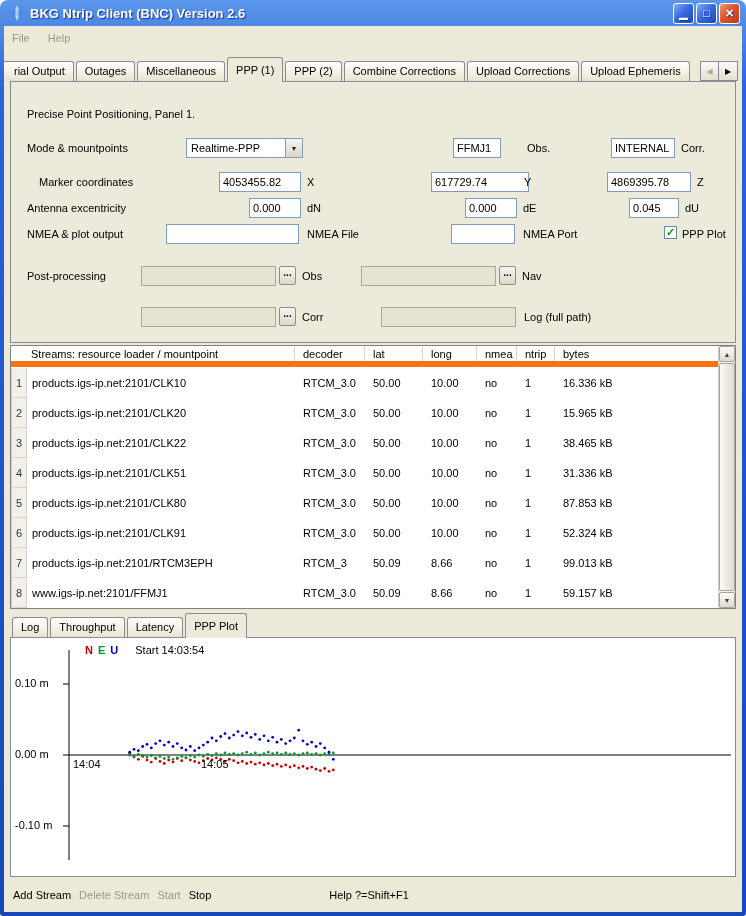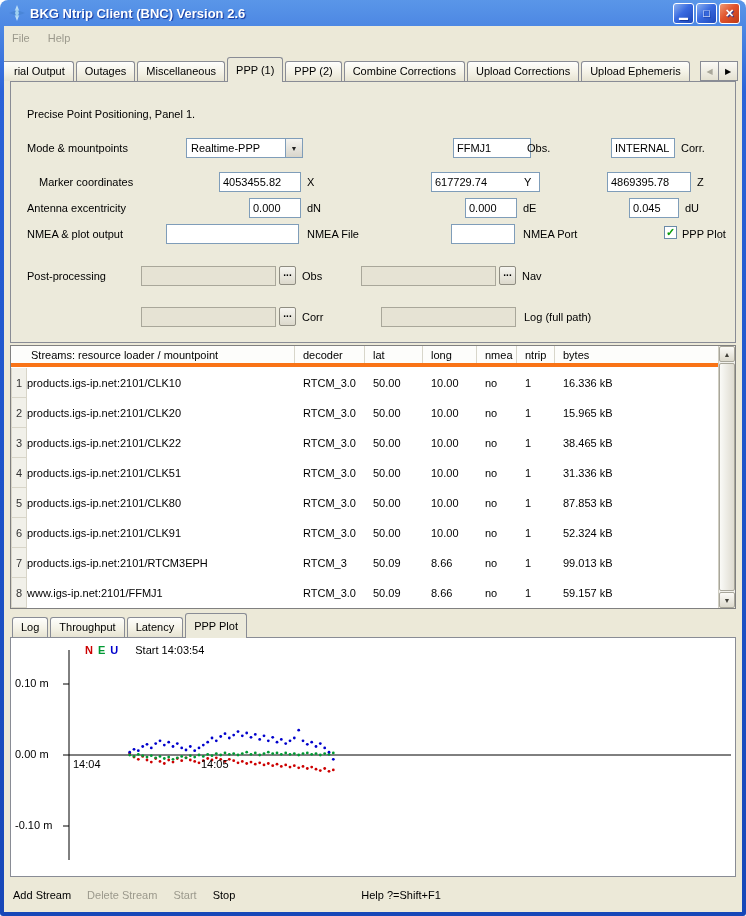--- a/index.html
+++ b/index.html
@@ -49,52 +49,52 @@
   .combo .carw { width:17px; height:18px; border-left:1px solid #7f9db9; background:linear-gradient(180deg,#f5f4f0,#d8d5cb);
     display:flex; align-items:center; justify-content:center; font-size:7px; color:#222; }
   .dots { position:absolute; width:17px; height:19px; border:1px solid #8f8d82; border-radius:2px;
     background:linear-gradient(180deg,#f6f5f0,#dcd9cc); display:flex; align-items:flex-start; justify-content:center;
     font-weight:bold; font-size:10px; line-height:11px; }
   .chk { position:absolute; width:13px; height:13px; border:1px solid #6a8aa8; background:#fff;
     display:flex; align-items:center; justify-content:center; color:#0a9c0a; font-weight:bold; font-size:11px; line-height:11px; }
 
   
   .streams { height:264px; margin:2px 6px 0; border:1px solid #808080; background:#fff; position:relative; overflow:hidden; }
-  .thead { height:21px; display:flex; border-bottom:4px solid #f97316; background:#fdfdfb; align-items:center; }
+  .thead { height:21px; display:flex; border-bottom:6px solid #f97316; background:#fdfdfb; align-items:center; }
   .thead .hc { height:100%; display:flex; align-items:center; padding-left:8px; border-right:1px solid #d8d6ca; white-space:nowrap; overflow:hidden; }
   .hc.corner { width:16px; padding:0; border-right:none; }
   .hc.mount { width:268px; padding-left:4px; }
   .hc.dec { width:70px; } .hc.lat { width:58px; } .hc.lng { width:54px; }
   .hc.nme { width:40px; } .hc.ntr { width:38px; } .hc.byt { flex:1; border-right:none; }
   .tbody { position:absolute; top:22px; left:0; right:17px; bottom:0; }
   .srow { height:30px; display:flex; align-items:stretch; }
   .cell { display:flex; align-items:center; white-space:nowrap; overflow:hidden; }
   .cell.num { width:16px; justify-content:center; background:#f1f0e9; border:1px solid #d8d5c8; border-top:none; color:#333; }
-  .cell.mp { width:268px; }
+  .cell.mp { width:268px; padding-left:5px; }
   .cell.dec { width:70px; padding-left:8px; } .cell.lat { width:58px; padding-left:8px; }
   .cell.lng { width:54px; padding-left:8px; } .cell.nme { width:40px; padding-left:8px; }
   .cell.ntr { width:38px; padding-left:8px; } .cell.byt { flex:1; padding-left:8px; }
   .vscroll { position:absolute; top:0; right:0; bottom:0; width:17px; background:#f2f1ec; border-left:1px solid #d0cec2;
     display:flex; flex-direction:column; }
   .sc-btn { height:16px; border:1px solid #a8a69a; background:linear-gradient(180deg,#fbfaf6,#dddacd);
     display:flex; align-items:center; justify-content:center; font-size:7px; color:#3f3e37; border-radius:2px; }
   .sc-thumb { flex:1; margin:1px 0; border:1px solid #a8a69a; border-radius:2px;
     background:linear-gradient(90deg,#fafaf7,#dedbd0); }
 
   
   .plot-tabs { height:27px; display:flex; align-items:flex-end; padding-left:8px; position:relative; z-index:2; margin-bottom:-1px; margin-top:2px; }
   .plot-panel { height:240px; margin:0 6px; border:1px solid #898c95; background:#fff; position:relative; }
   .legend { position:absolute; top:6px; left:74px; display:flex; gap:5px; font-weight:bold; }
   .legend .start { font-weight:normal; color:#000; margin-left:12px; }
   .ytick { position:absolute; left:4px; width:48px; text-align:left; }
   .xtick { position:absolute; top:120px; }
   #plot-svg { position:absolute; left:0; top:0; }
 
   
-  .statusbar { flex:1; display:flex; align-items:center; gap:16px; padding:0 9px; }
+  .statusbar { flex:1; display:flex; align-items:center; gap:8px; padding:0 9px; }
   .sb-item { white-space:nowrap; }
   .sb-item.dis { color:#9b998c; }
   .sb-help { margin-left:110px; }
 </style>
 </head>
 <body>
 
 <div class="frame">
 
   <div class="titlebar">
@@ -144,29 +144,29 @@
     <div class="ppp-panel">
       <div class="lbl" style="left:16px; top:26px;">Precise Point Positioning, Panel 1.</div>
 
       <div class="lbl" style="left:16px; top:60px;">Mode &amp; mountpoints</div>
       <div class="combo" style="left:175px; top:56px;">
         <span class="cval">Realtime-PPP</span>
         <span class="carw">
             <span>▼</span>
           </span>
       </div>
-      <input class="tinput" style="left: 442px; top: 56px; width: 78px;" value="FFMJ1">
+      <input class="tinput" style="left: 442px; top: 56px; width: 48px;" value="FFMJ1">
       <div class="lbl" style="left:516px; top:60px;">Obs.</div>
       <input class="tinput" style="left: 600px; top: 56px; width: 64px;" value="INTERNAL">
       <div class="lbl" style="left:670px; top:60px;">Corr.</div>
 
       <div class="lbl" style="left:16px; top:94px;margin-left:12px;">Marker coordinates</div>
       <input class="tinput" style="left: 208px; top: 90px; width: 82px;" value="4053455.82">
       <div class="lbl" style="left:296px; top:94px;">X</div>
-      <input class="tinput" style="left: 420px; top: 90px; width: 109px;" value="617729.74">
+      <input class="tinput" style="left: 420px; top: 90px; width: 98px;" value="617729.74">
       <div class="lbl" style="left:513px; top:94px;">Y</div>
       <input class="tinput" style="left: 596px; top: 90px; width: 84px;" value="4869395.78">
       <div class="lbl" style="left:686px; top:94px;">Z</div>
 
       <div class="lbl" style="left:16px; top:120px;">Antenna excentricity</div>
       <input class="tinput" style="left: 238px; top: 116px; width: 52px;" value="0.000">
       <div class="lbl" style="left:296px; top:120px;">dN</div>
       <input class="tinput" style="left: 454px; top: 116px; width: 52px;" value="0.000">
       <div class="lbl" style="left:512px; top:120px;">dE</div>
       <input class="tinput" style="left: 618px; top: 116px; width: 50px;" value="0.045">

